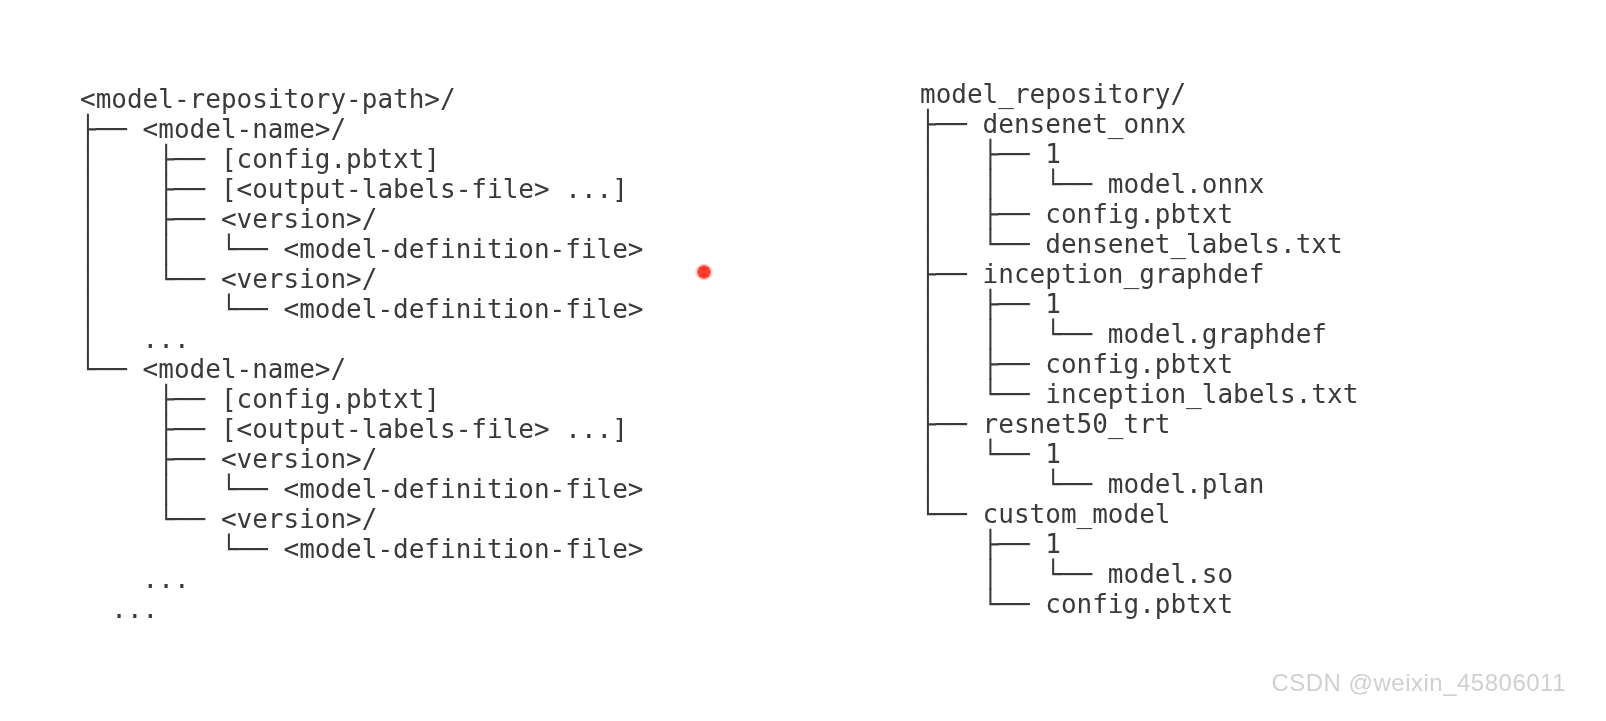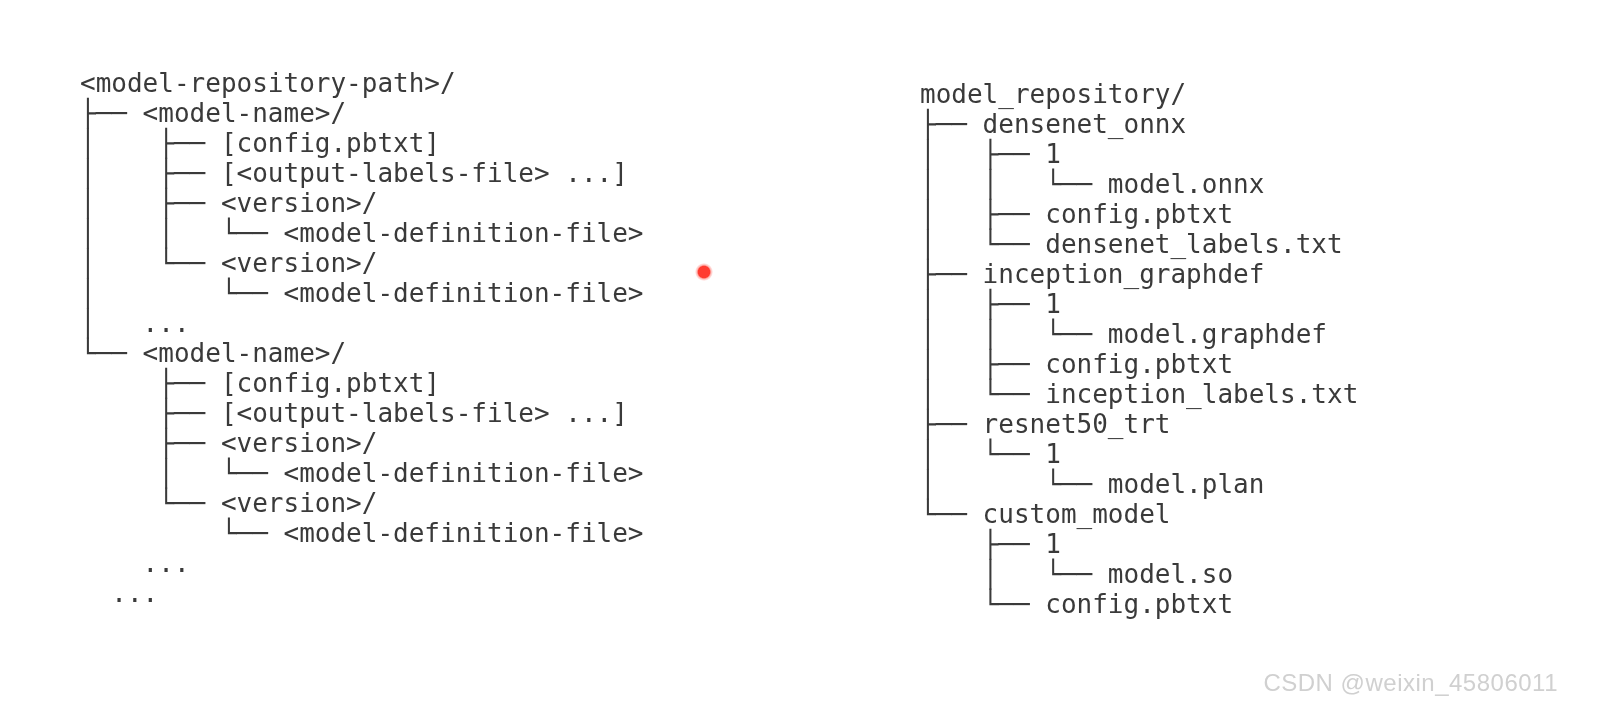--- a/index.html
+++ b/index.html
@@ -1,21 +1,21 @@
 <!DOCTYPE html>
 <html><head>
 <meta charset="utf-8">
 <style>
 html,body{margin:0;padding:0;width:1606px;height:721px;background:#fff;font-family:"Times New Roman",Times,serif;font-size:26px;color:#3a3a3a;position:relative;overflow:hidden}
 .tree{position:absolute;white-space:pre;line-height:30px}
-#left{left:80px;top:42px}
+#left{left:80px;top:58px}
 #right{left:920px;top:53px}
 .mid{font-feature-settings:"liga" 0}
 .dot{position:absolute;left:695px;top:263px;width:18px;height:18px;border-radius:50%;background:radial-gradient(circle,#ff3b30 0%,#ff3b30 45%,rgba(255,59,48,.35) 55%,rgba(255,59,48,0) 72%);filter:blur(.4px)}
-.wm{position:absolute;right:48px;bottom:24px;font-family:Arial,Helvetica,sans-serif;font-size:24px;color:#d0d0d0;letter-spacing:.5px}
+.wm{position:absolute;right:40px;bottom:24px;font-family:Arial,Helvetica,sans-serif;font-size:24px;color:#d0d0d0;letter-spacing:.5px}
 </style>
 </head>
 <body>
 
 <pre id="left" class="tree mid">&lt;model-repository-path&gt;/
 ├── &lt;model-name&gt;/
 │    ├── [config.pbtxt]
 │    ├── [&lt;output-labels-file&gt; ...]
 │    ├── &lt;version&gt;/
 │    │   └── &lt;model-definition-file&gt;

